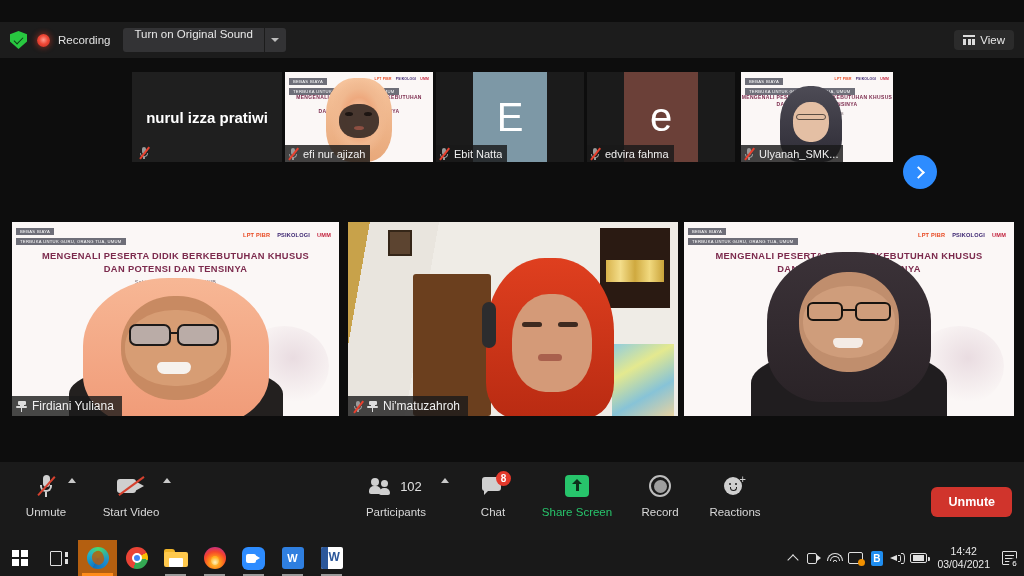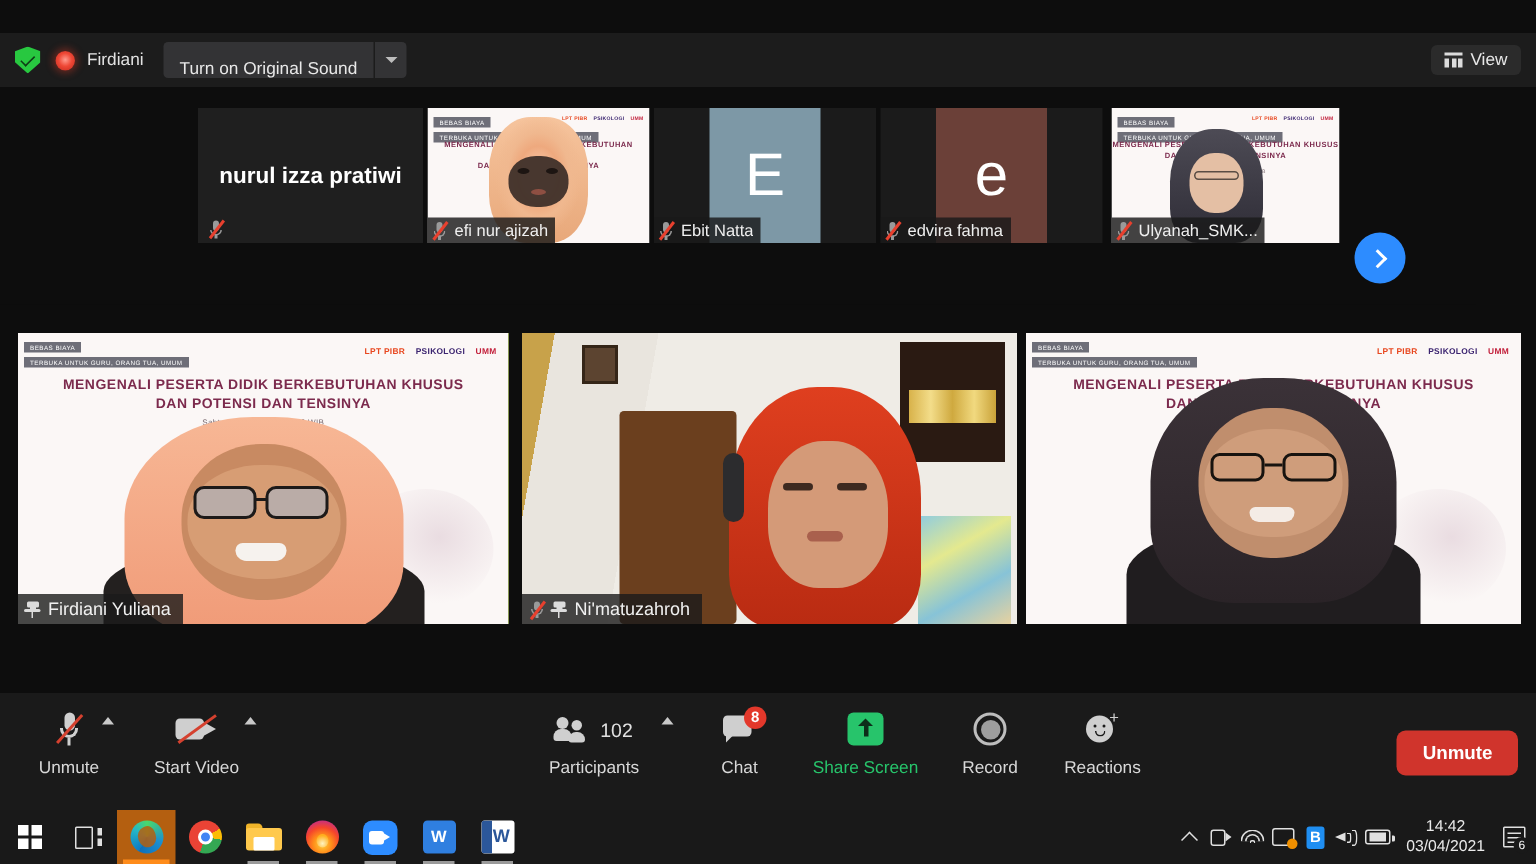--- a/index.html
+++ b/index.html
@@ -48,21 +48,21 @@
     width: 8px; height: 4px; border-left: 1.7px solid #0f3d16; border-bottom: 1.7px solid #0f3d16;
     transform: rotate(-45deg);
   }
   .rec-dot {
     width: 13px; height: 13px; border-radius: 50%; flex: none;
     background: radial-gradient(circle at 50% 45%, #ff9b8e 0%, #ef4836 45%, #c1281c 100%);
     box-shadow: 0 0 5px 2px rgba(230,60,40,.35); margin-right: 8px;
   }
   .rec-label { color: #e2e2e2; font-size: 11.5px; margin-right: 13px; }
   .orig-sound {
-    display: flex; align-items: flex-end; height: 24px; background: #333335;
+    display: flex; align-items: flex-start; height: 24px; background: #333335;
     border-radius: 3px; overflow: hidden;
   }
   .orig-sound .os-text { color: #e8e8e8; font-size: 11.5px; padding: 0 11px; white-space: nowrap; }
   .orig-sound .os-div { width: 1px; height: 24px; background: #1c1c1c; }
   .orig-sound .os-arrow {
     width: 21px; height: 24px; display: flex; align-items: center; justify-content: center;
   }
   .caret-dn { width: 0; height: 0; border-left: 4px solid transparent; border-right: 4px solid transparent; border-top: 4px solid #bdbdbd; }
   .view-btn {
     margin-left: auto; display: flex; align-items: center; gap: 5px;
@@ -307,21 +307,21 @@
 </style>
 </head>
 <body>
 
 <div id="app">
 
 
   <div class="zoombar">
     <div class="shield"></div>
     <div class="rec-dot"></div>
-    <div class="rec-label">Firdiani</div>
+    <div class="rec-label">Recording</div>
     <div class="orig-sound">
       <div class="os-text">Turn on Original Sound</div>
       <div class="os-div"></div>
       <div class="os-arrow">
           <div class="caret-dn"></div>
         </div>
     </div>
     <div class="view-btn">
       <div class="view-grid">
         <i style="left:0;top:0;width:12px;height:2px;"></i>

